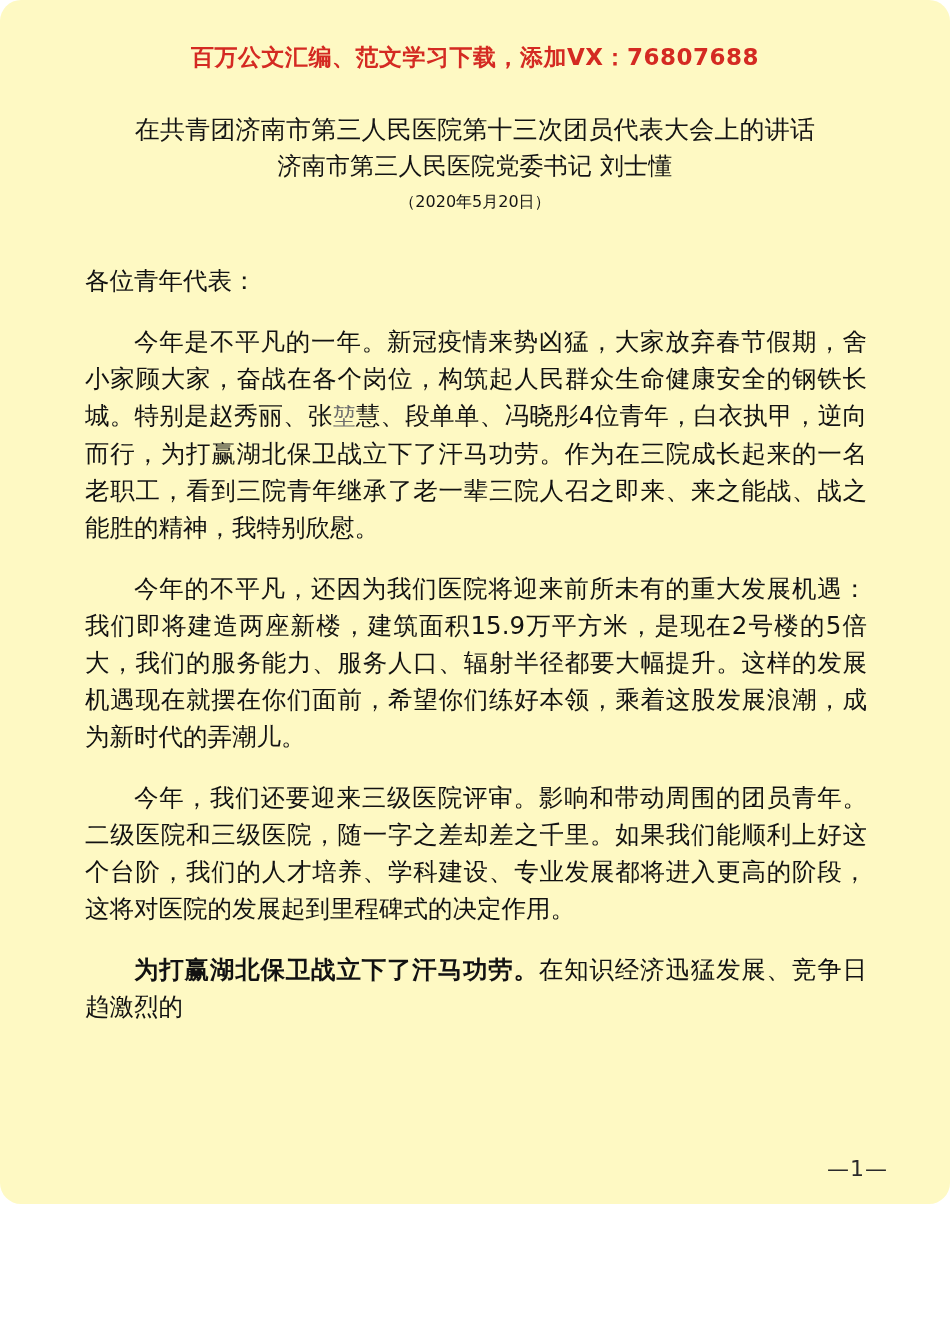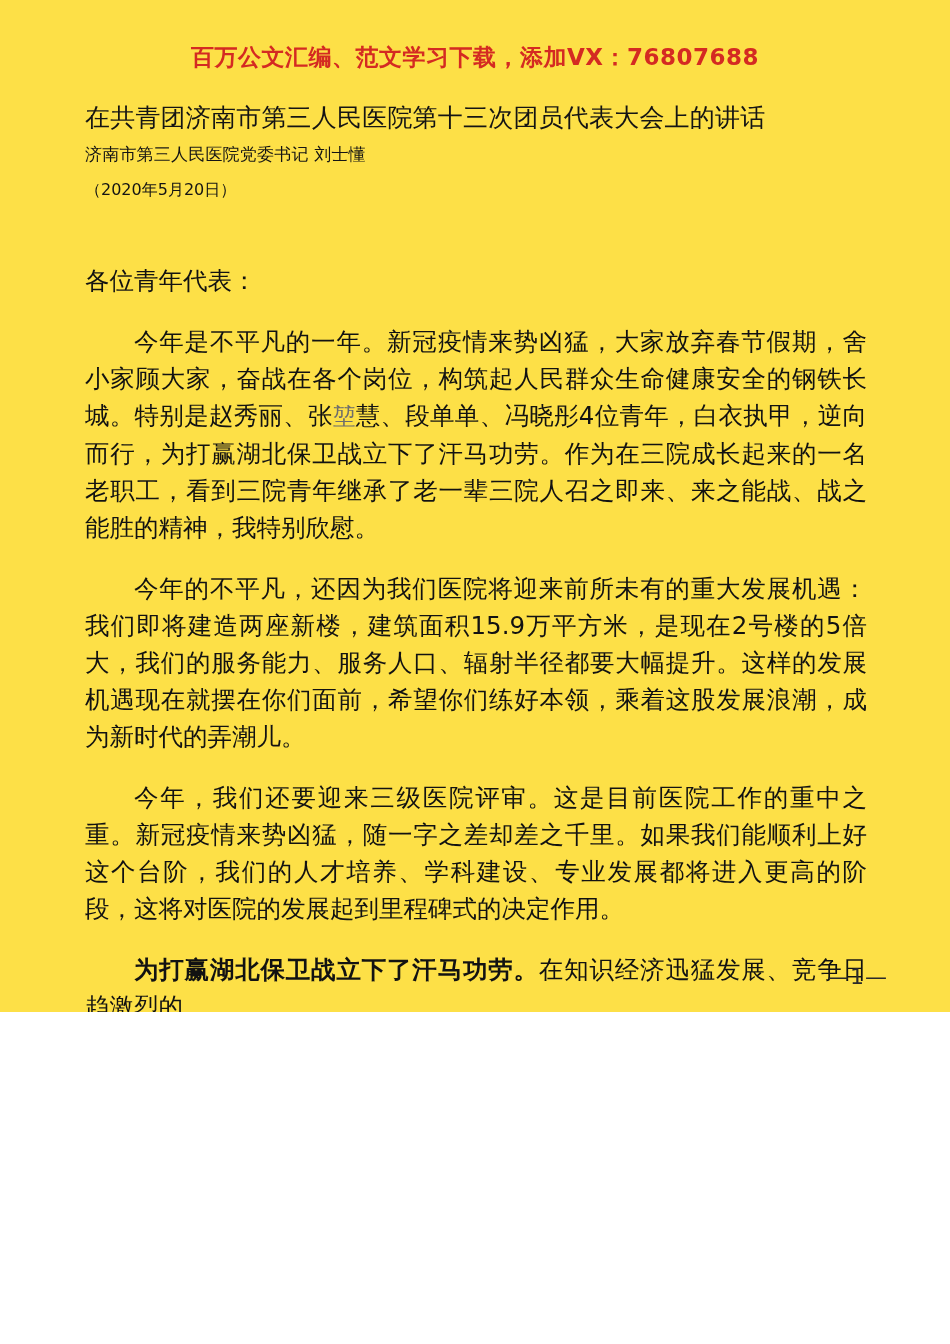--- a/index.html
+++ b/index.html
@@ -7,24 +7,25 @@
     padding: 0;
     background: #ffffff;
   }
   body {
     font-family: "DejaVu Sans", "Liberation Sans", sans-serif;
     -webkit-font-smoothing: antialiased;
   }
   .page {
     position: relative;
     width: 950px;
-    height: 1012px;
-    background: #fde047;
+    height: 1204px;
+    background: #fef9c3;
     overflow: hidden;
     box-sizing: border-box;
+    border-radius: 21px;
   }
 
   
   .promo-banner {
     position: absolute;
     left: 0;
     top: 42px;
     width: 950px;
     text-align: center;
     font-size: 23px;
@@ -32,32 +33,33 @@
     letter-spacing: 0.5px;
     color: #d42a22;
     line-height: 30px;
     white-space: nowrap;
   }
 
   
   .title-block {
     position: absolute;
     left: 85px;
-    top: 100px;
+    top: 112px;
     width: 780px;
+    text-align: center;
   }
   .doc-title {
     font-size: 25px;
     font-weight: 400;
     line-height: 36px;
     color: #141414;
     letter-spacing: 0.2px;
   }
   .doc-subtitle {
-    font-size: 17px;
+    font-size: 24px;
     font-weight: 400;
     line-height: 36px;
     color: #141414;
     letter-spacing: 0.2px;
   }
   .doc-date {
     font-size: 16px;
     font-weight: 400;
     line-height: 36px;
     color: #141414;
@@ -125,21 +127,21 @@
   <div class="body-text">
 
     <p class="para no-indent last-line-left">各位青年代表：</p>
 
 
 
     <p class="para last-line-left"><span>今年是不平凡的一年。新冠疫情来势凶猛，大家放弃春节假期，舍小家顾大家，奋战在各个岗位，构筑起人民群众生命健康安全的钢铁长城。特别是赵秀丽、张</span><span class="fallback-glyph">堃</span><span>慧、段单单、冯晓彤4位青年，白衣执甲，逆向而行，为打赢湖北保卫战立下了汗马功劳。作为在三院成长起来的一名老职工，看到三院青年继承了老一辈三院人召之即来、来之能战、战之能胜的精神，我特别欣慰。</span></p>
 
     <p class="para last-line-left">今年的不平凡，还因为我们医院将迎来前所未有的重大发展机遇：我们即将建造两座新楼，建筑面积15.9万平方米，是现在2号楼的5倍大，我们的服务能力、服务人口、辐射半径都要大幅提升。这样的发展机遇现在就摆在你们面前，希望你们练好本领，乘着这股发展浪潮，成为新时代的弄潮儿。</p>
 
-    <p class="para last-line-left">今年，我们还要迎来三级医院评审。这是目前医院工作的重中之重。新冠疫情来势凶猛，随一字之差却差之千里。如果我们能顺利上好这个台阶，我们的人才培养、学科建设、专业发展都将进入更高的阶段，这将对医院的发展起到里程碑式的决定作用。</p>
+    <p class="para last-line-left">今年，我们还要迎来三级医院评审。影响和带动周围的团员青年。二级医院和三级医院，随一字之差却差之千里。如果我们能顺利上好这个台阶，我们的人才培养、学科建设、专业发展都将进入更高的阶段，这将对医院的发展起到里程碑式的决定作用。</p>
 
 
     <p class="para last-line-left"><b class="bold">为打赢湖北保卫战立下了汗马功劳。</b><span>在知识经济迅猛发展、竞争日趋激烈的</span></p>
 
   </div>
 
   <div class="page-number">—1—</div>
 
 </div>
 

